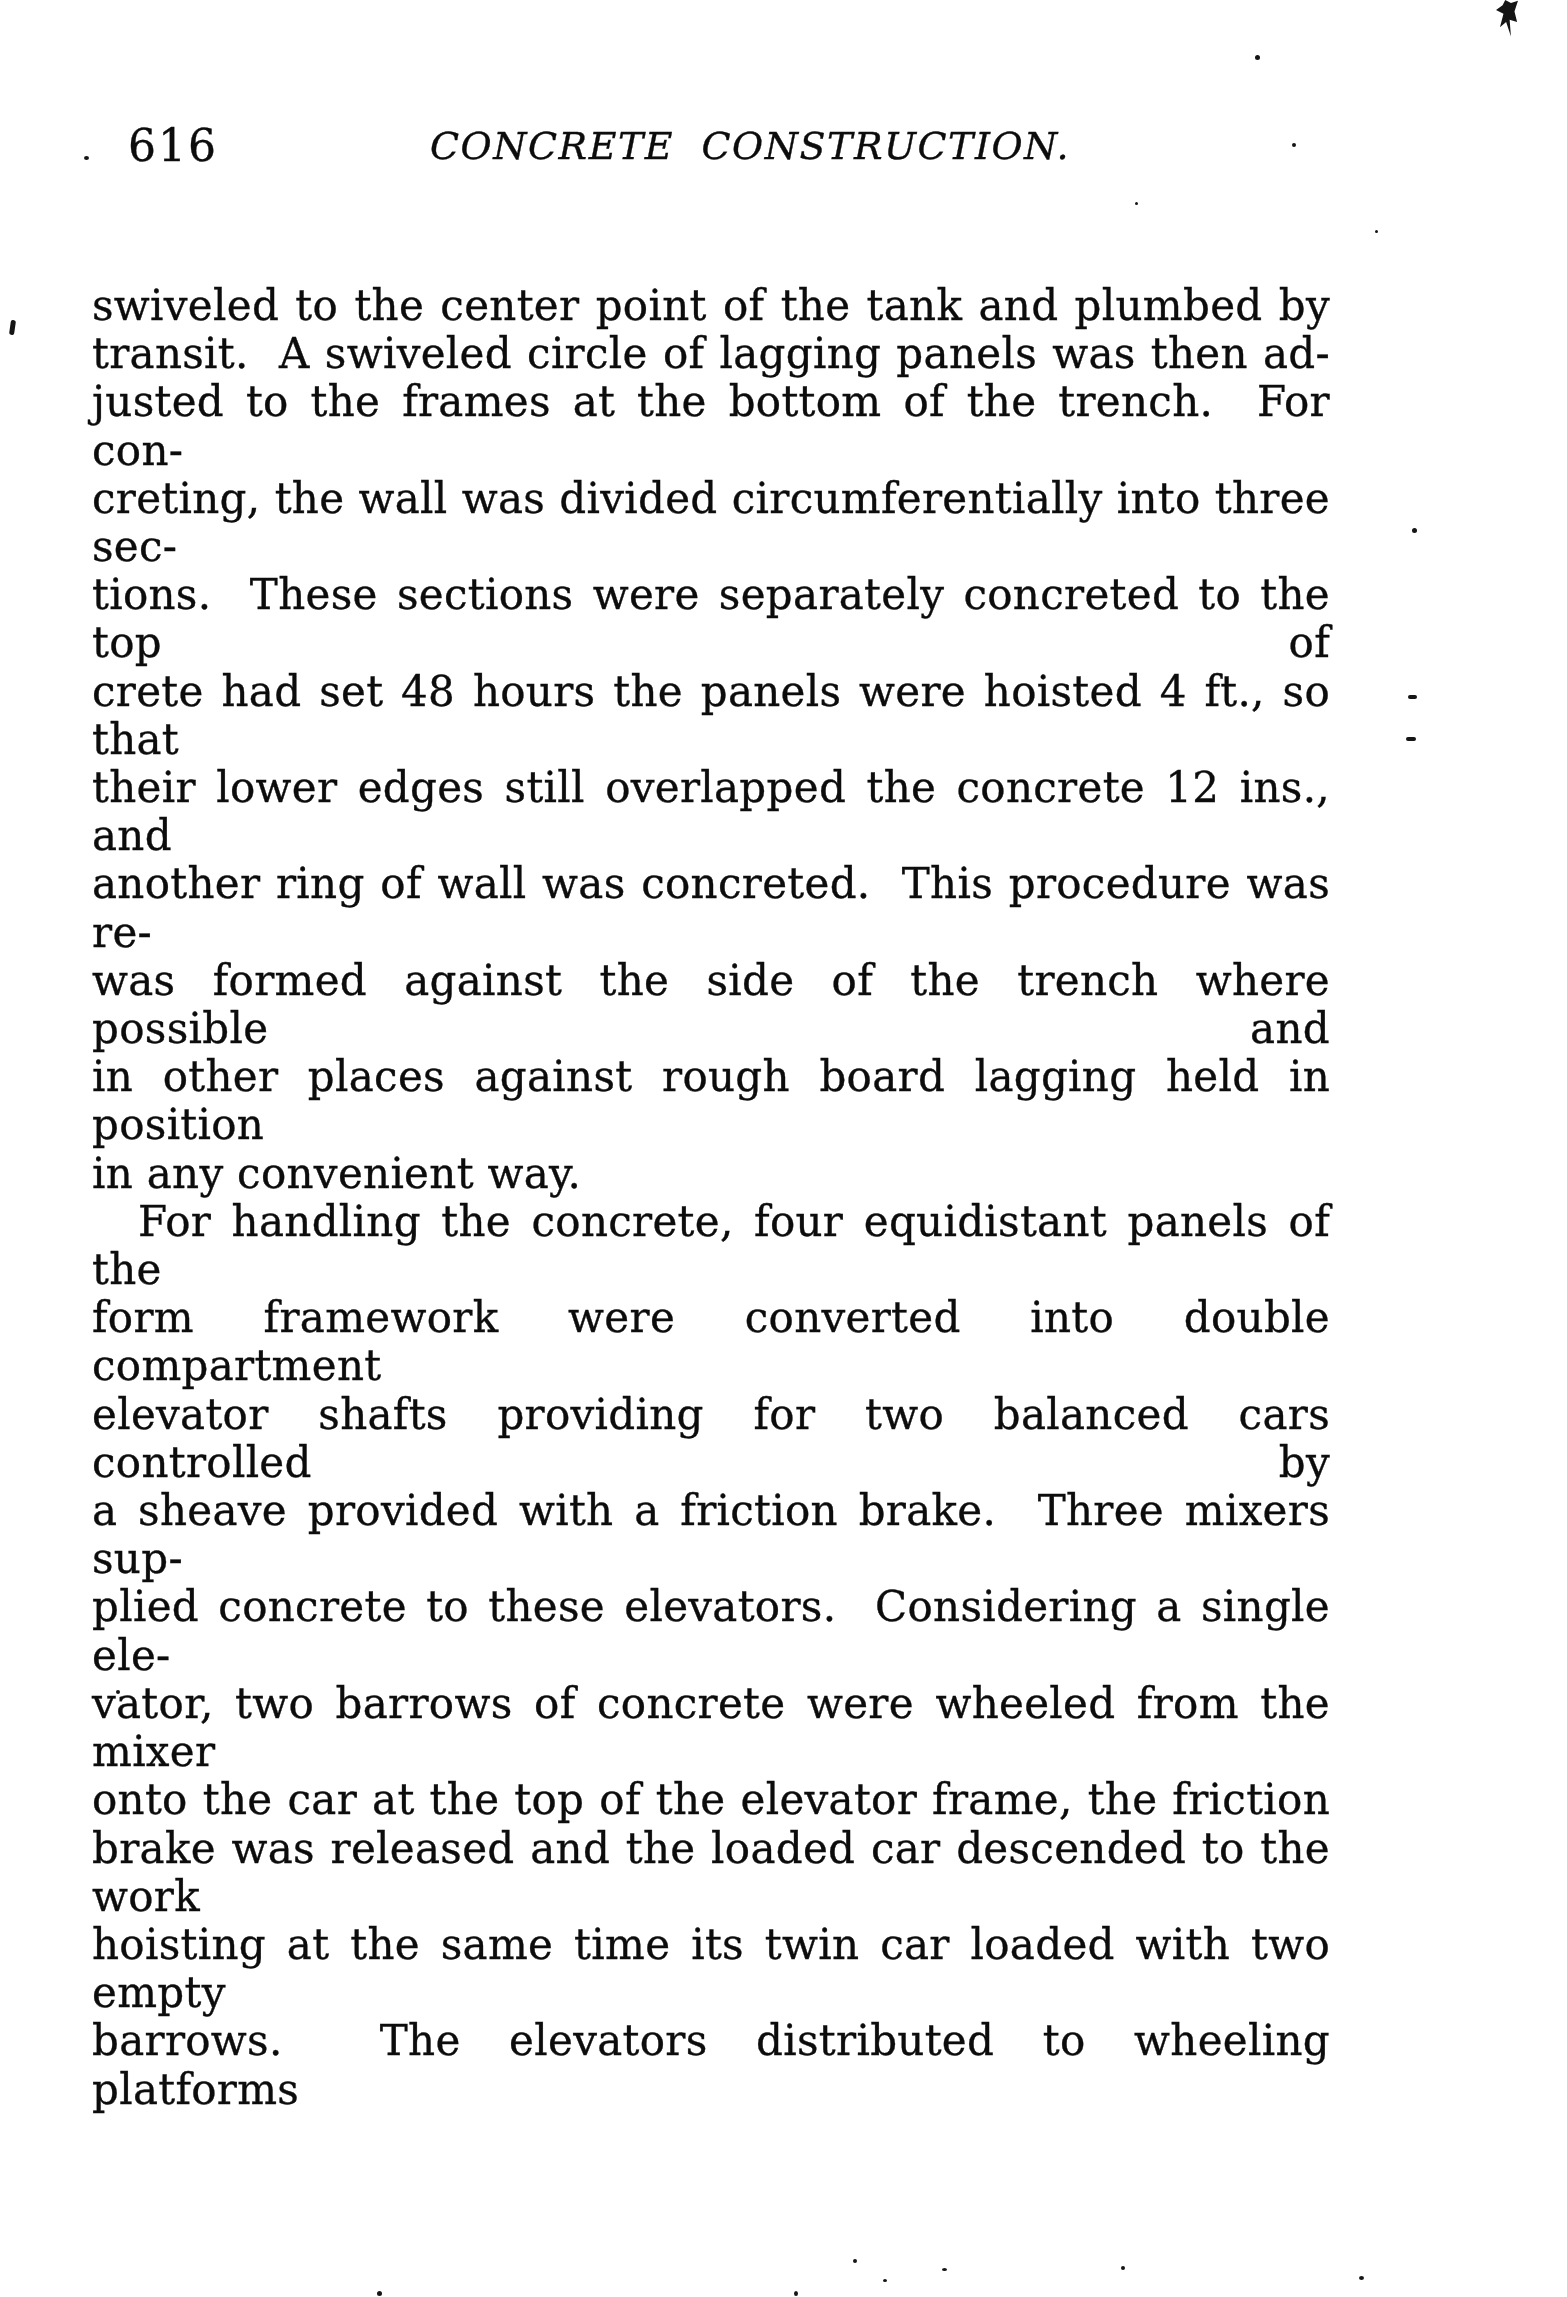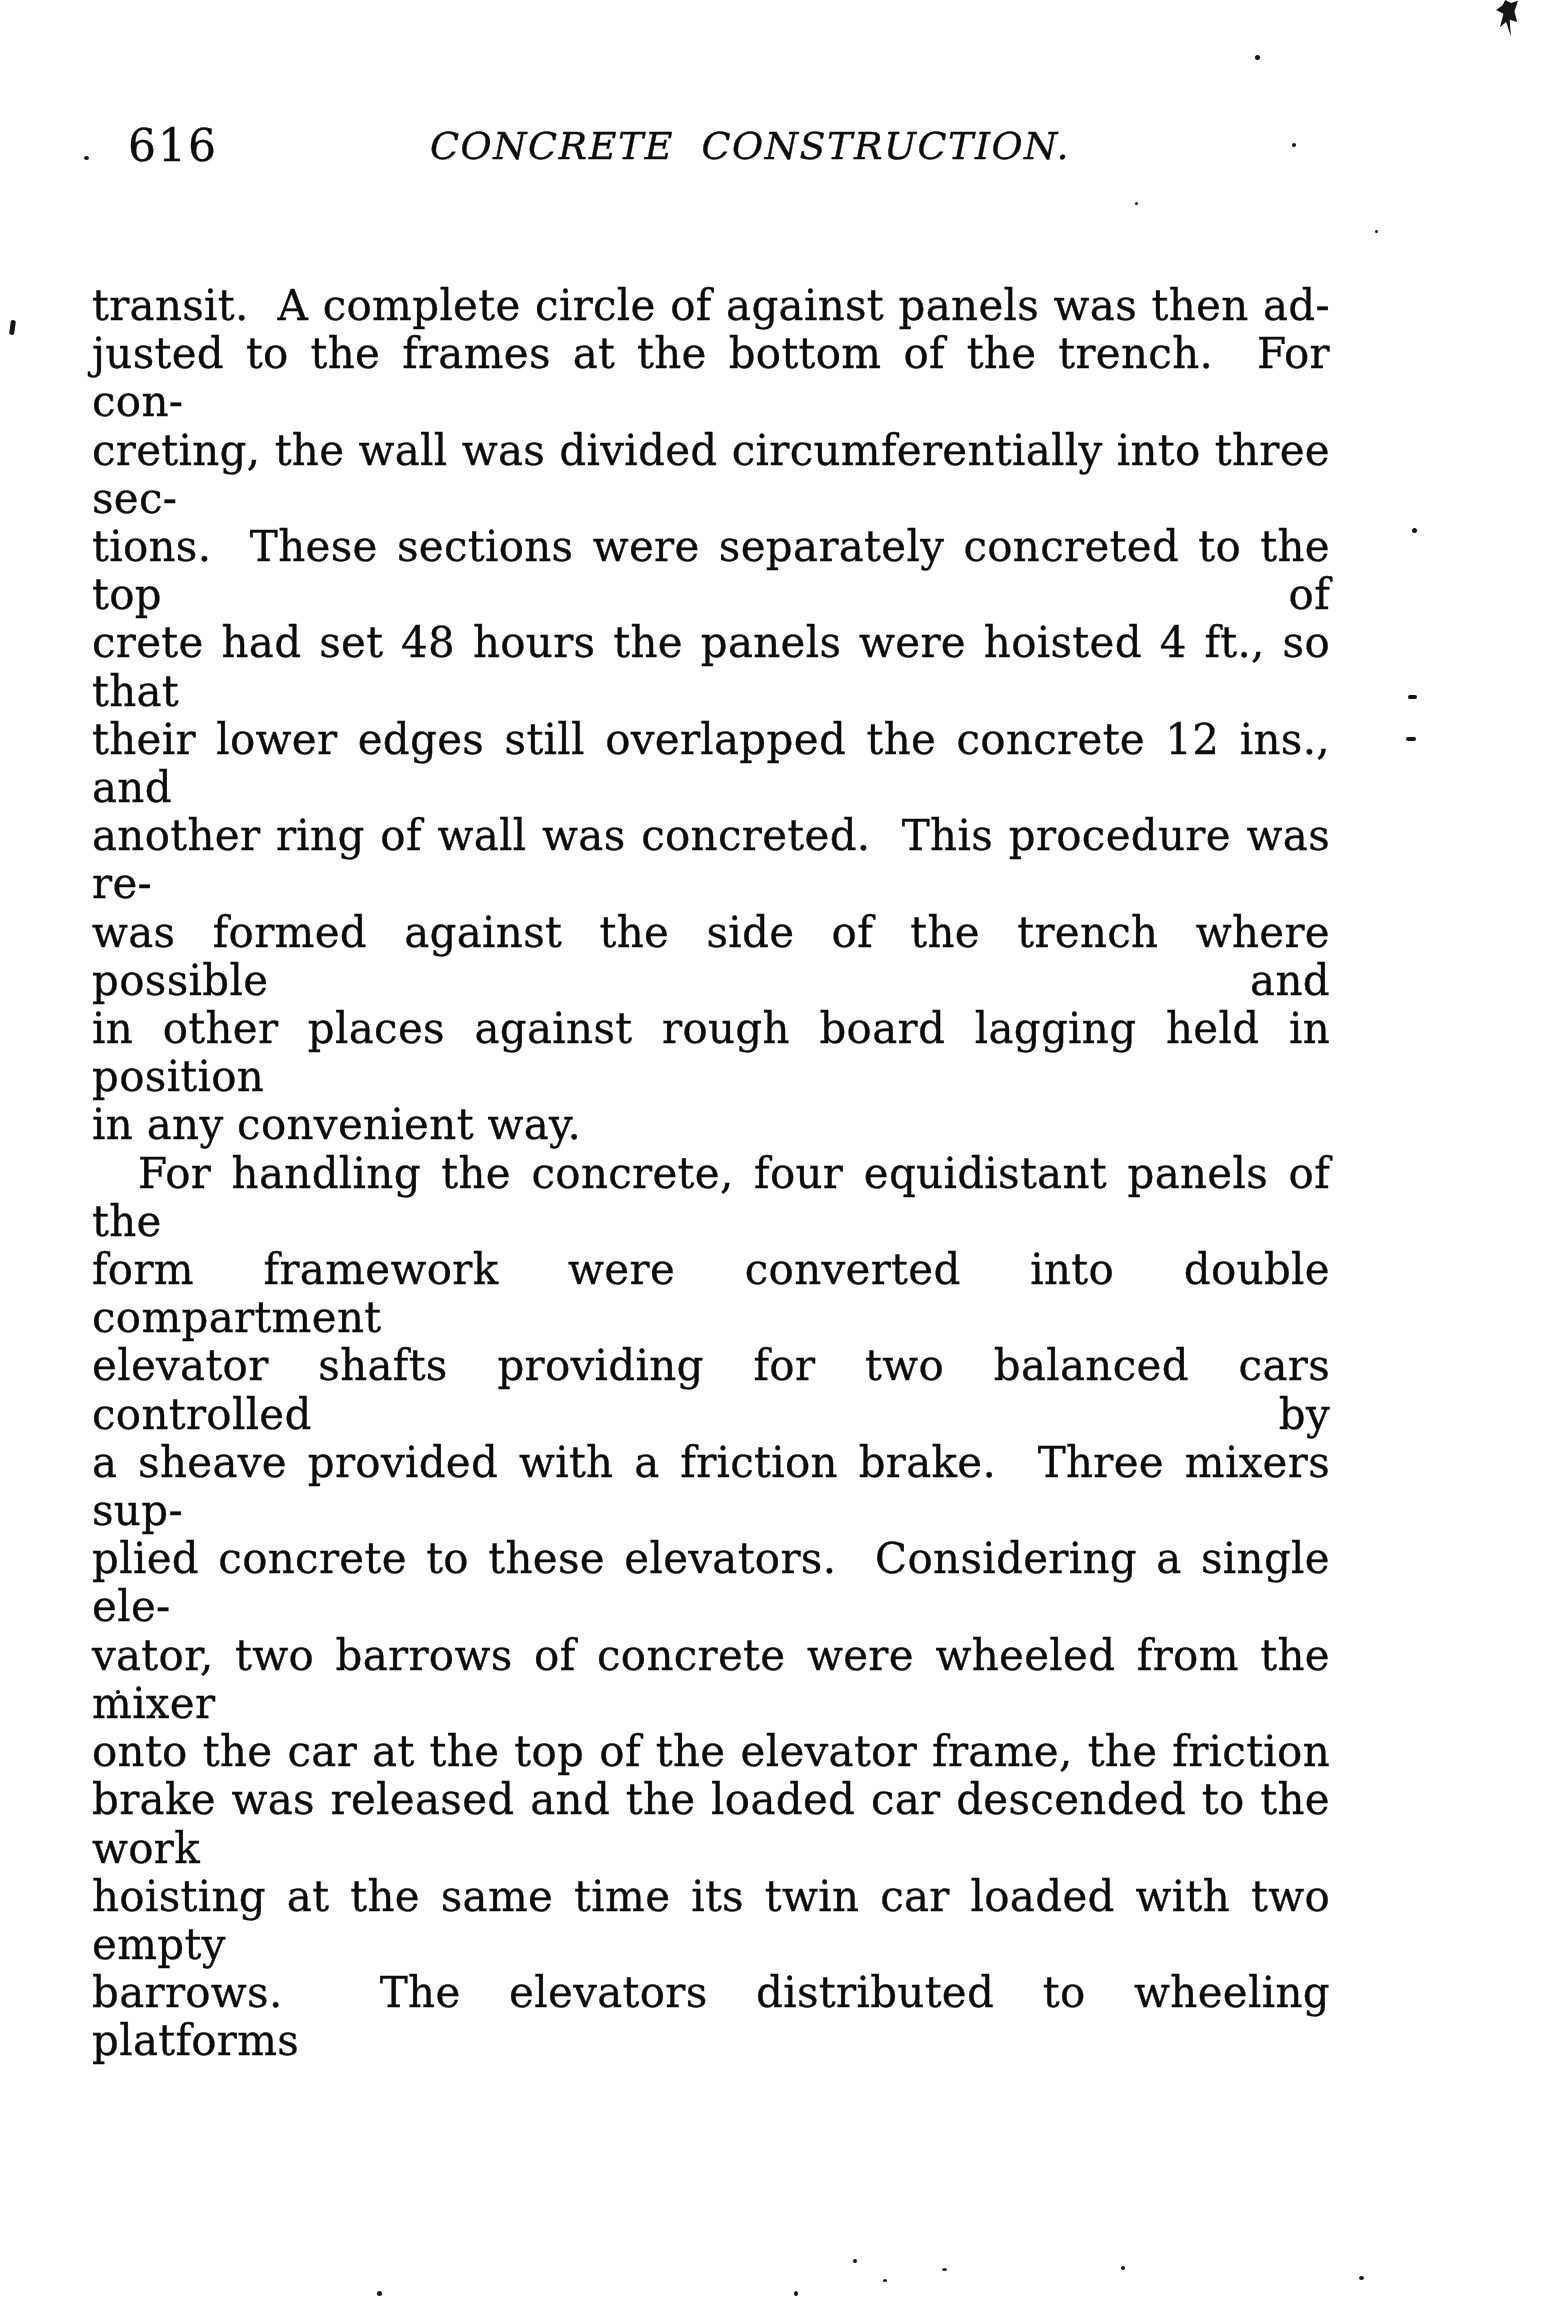--- a/index.html
+++ b/index.html
@@ -65,21 +65,22 @@
     clip-path: polygon(42% 0, 68% 8%, 100% 2%, 84% 30%, 96% 58%, 62% 52%, 68% 96%, 46% 58%, 18% 72%, 34% 36%, 0 26%, 30% 14%);
   }
 </style>
 </head>
 <body>
 
 <div class="page">
   <div class="folio">616</div>
   <div class="running-head">CONCRETE CONSTRUCTION.</div>
   <div class="body-text">
-      <div class="line">transit.  A complete circle of against panels was then ad-</div>
+      <div class="line">swiveled to the center point of the tank and plumbed by</div>
+      <div class="line">transit.  A swiveled circle of lagging panels was then ad-</div>
       <div class="line">justed to the frames at the bottom of the trench.  For con-</div>
       <div class="line">creting, the wall was divided circumferentially into three sec-</div>
       <div class="line">tions.  These sections were separately concreted to the top of</div>
       <div class="line">crete had set 48 hours the panels were hoisted 4 ft., so that</div>
       <div class="line">their lower edges still overlapped the concrete 12 ins., and</div>
       <div class="line">another ring of wall was concreted.  This procedure was re-</div>
       <div class="line">was formed against the side of the trench where possible and</div>
       <div class="line">in other places against rough board lagging held in position</div>
       <div class="line no-just">in any convenient way.</div>
       <div class="line indent">For handling the concrete, four equidistant panels of the</div>

